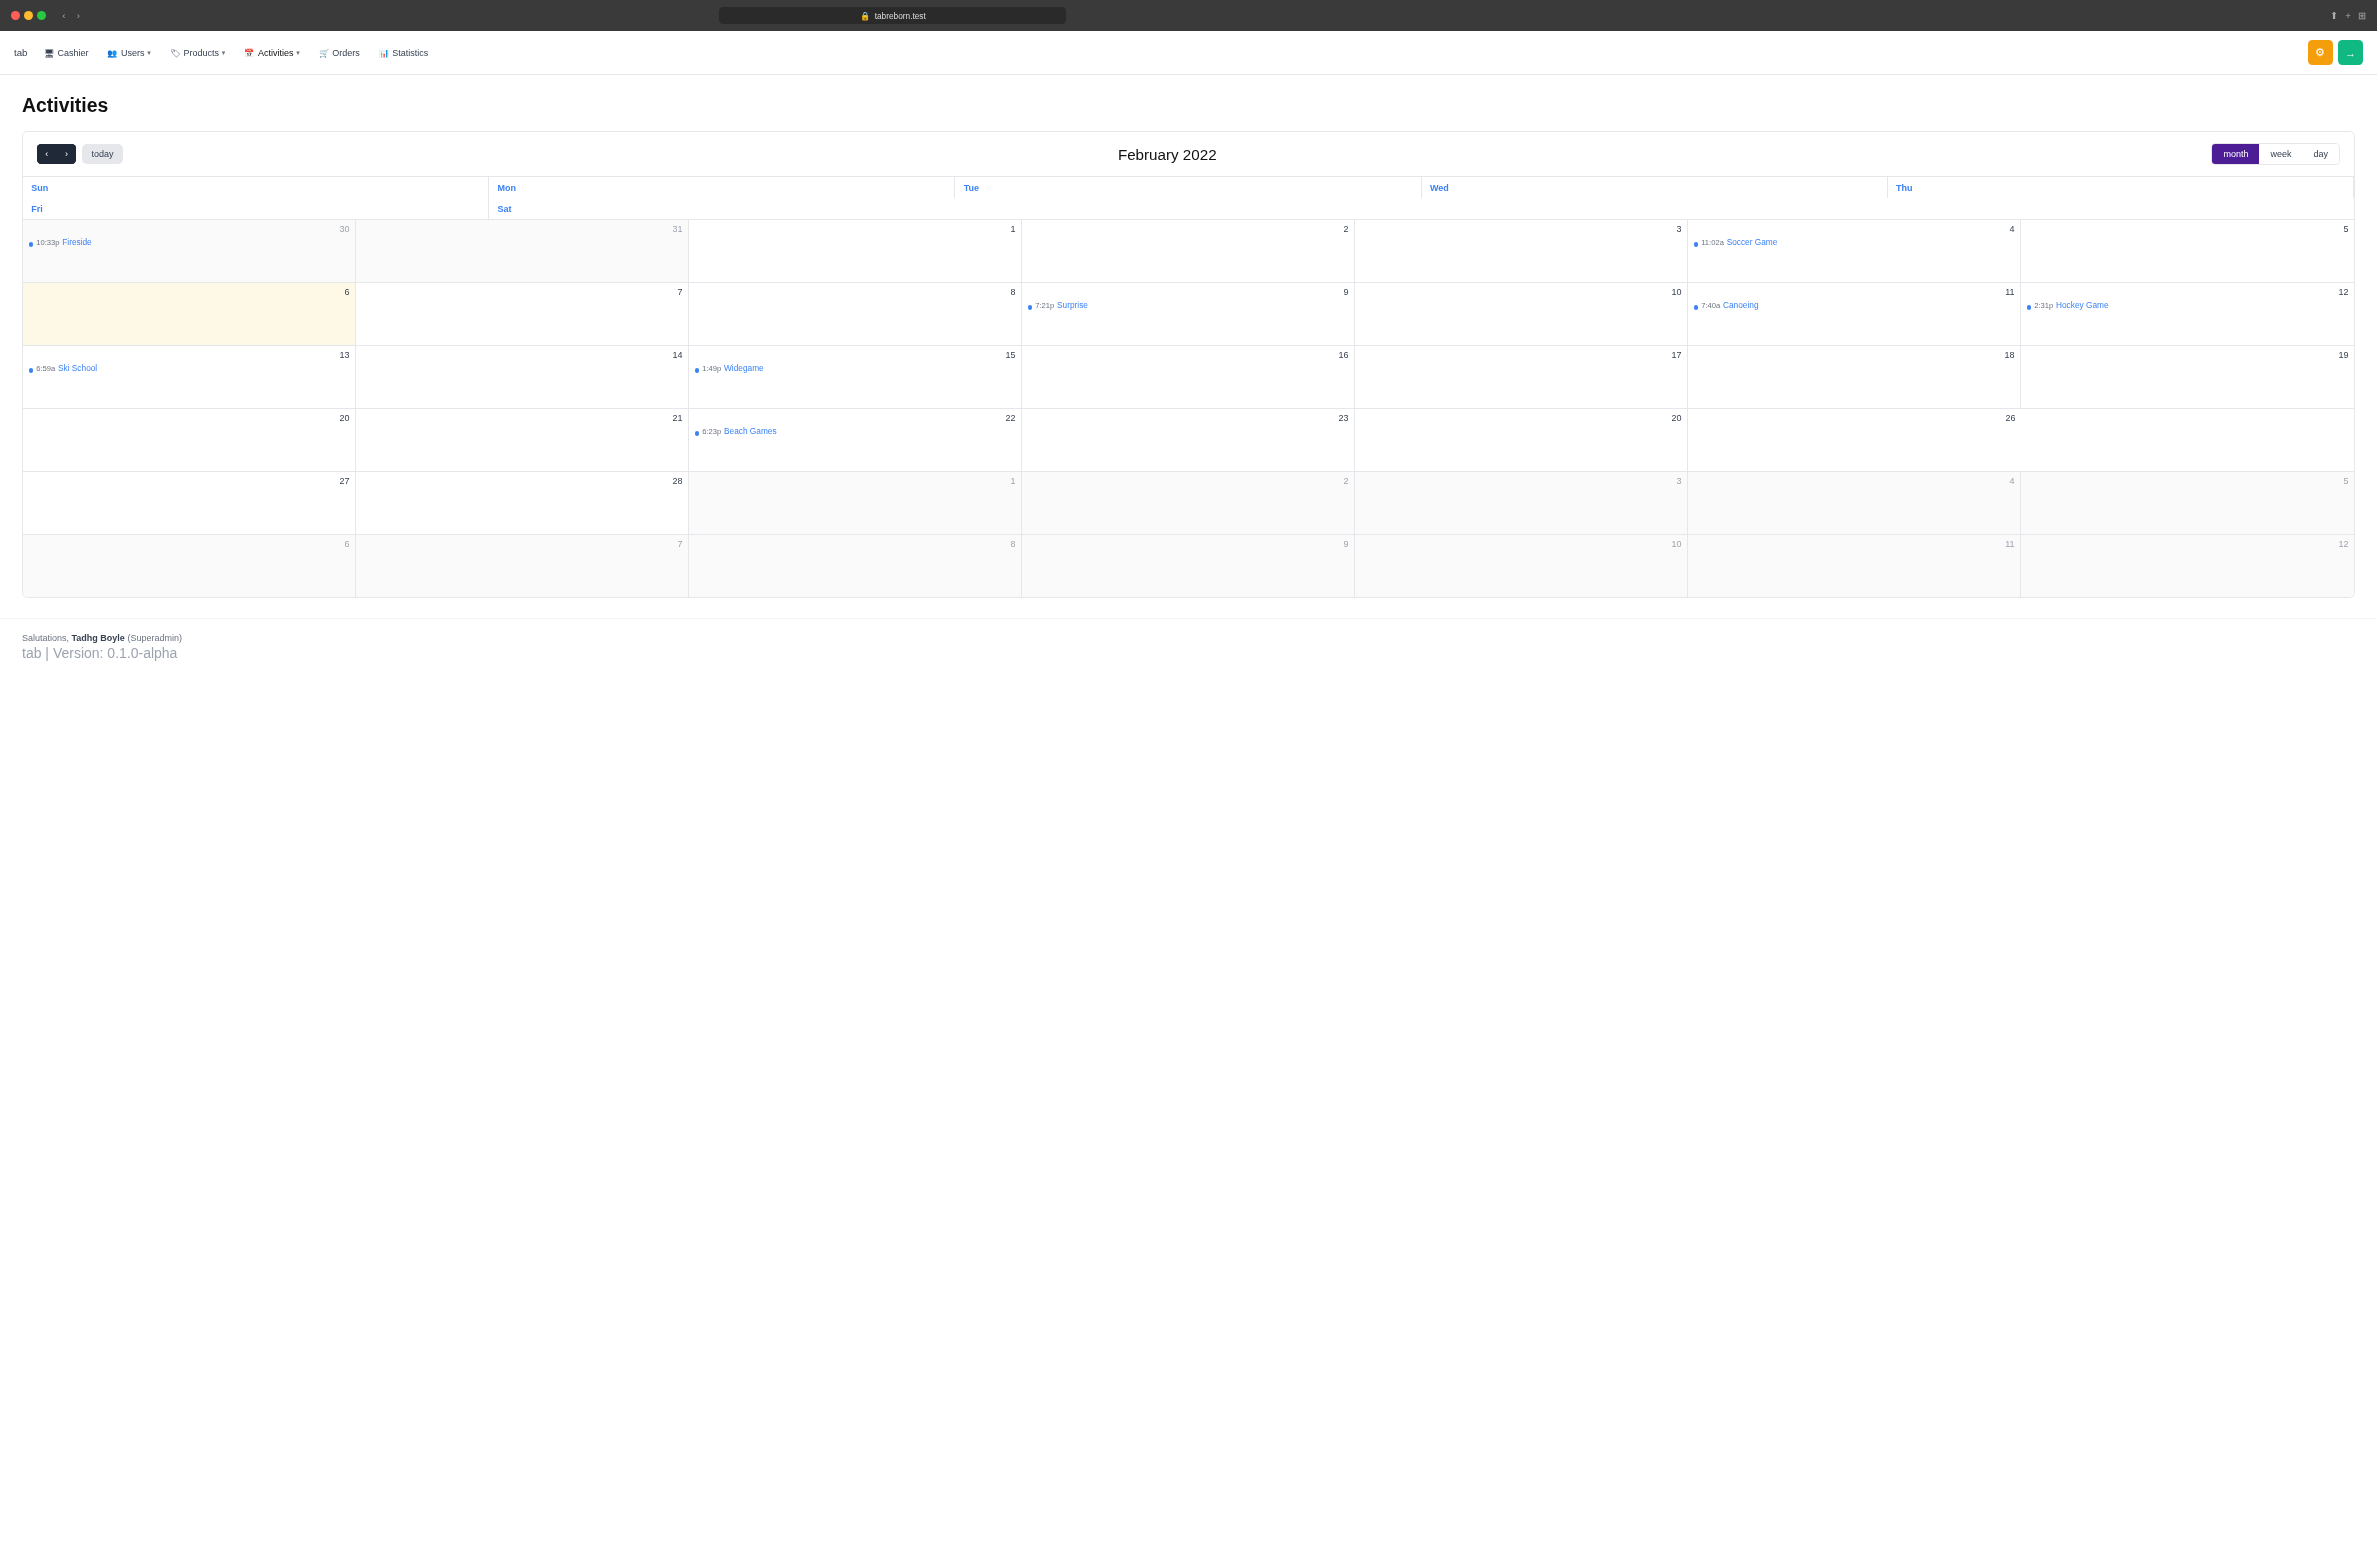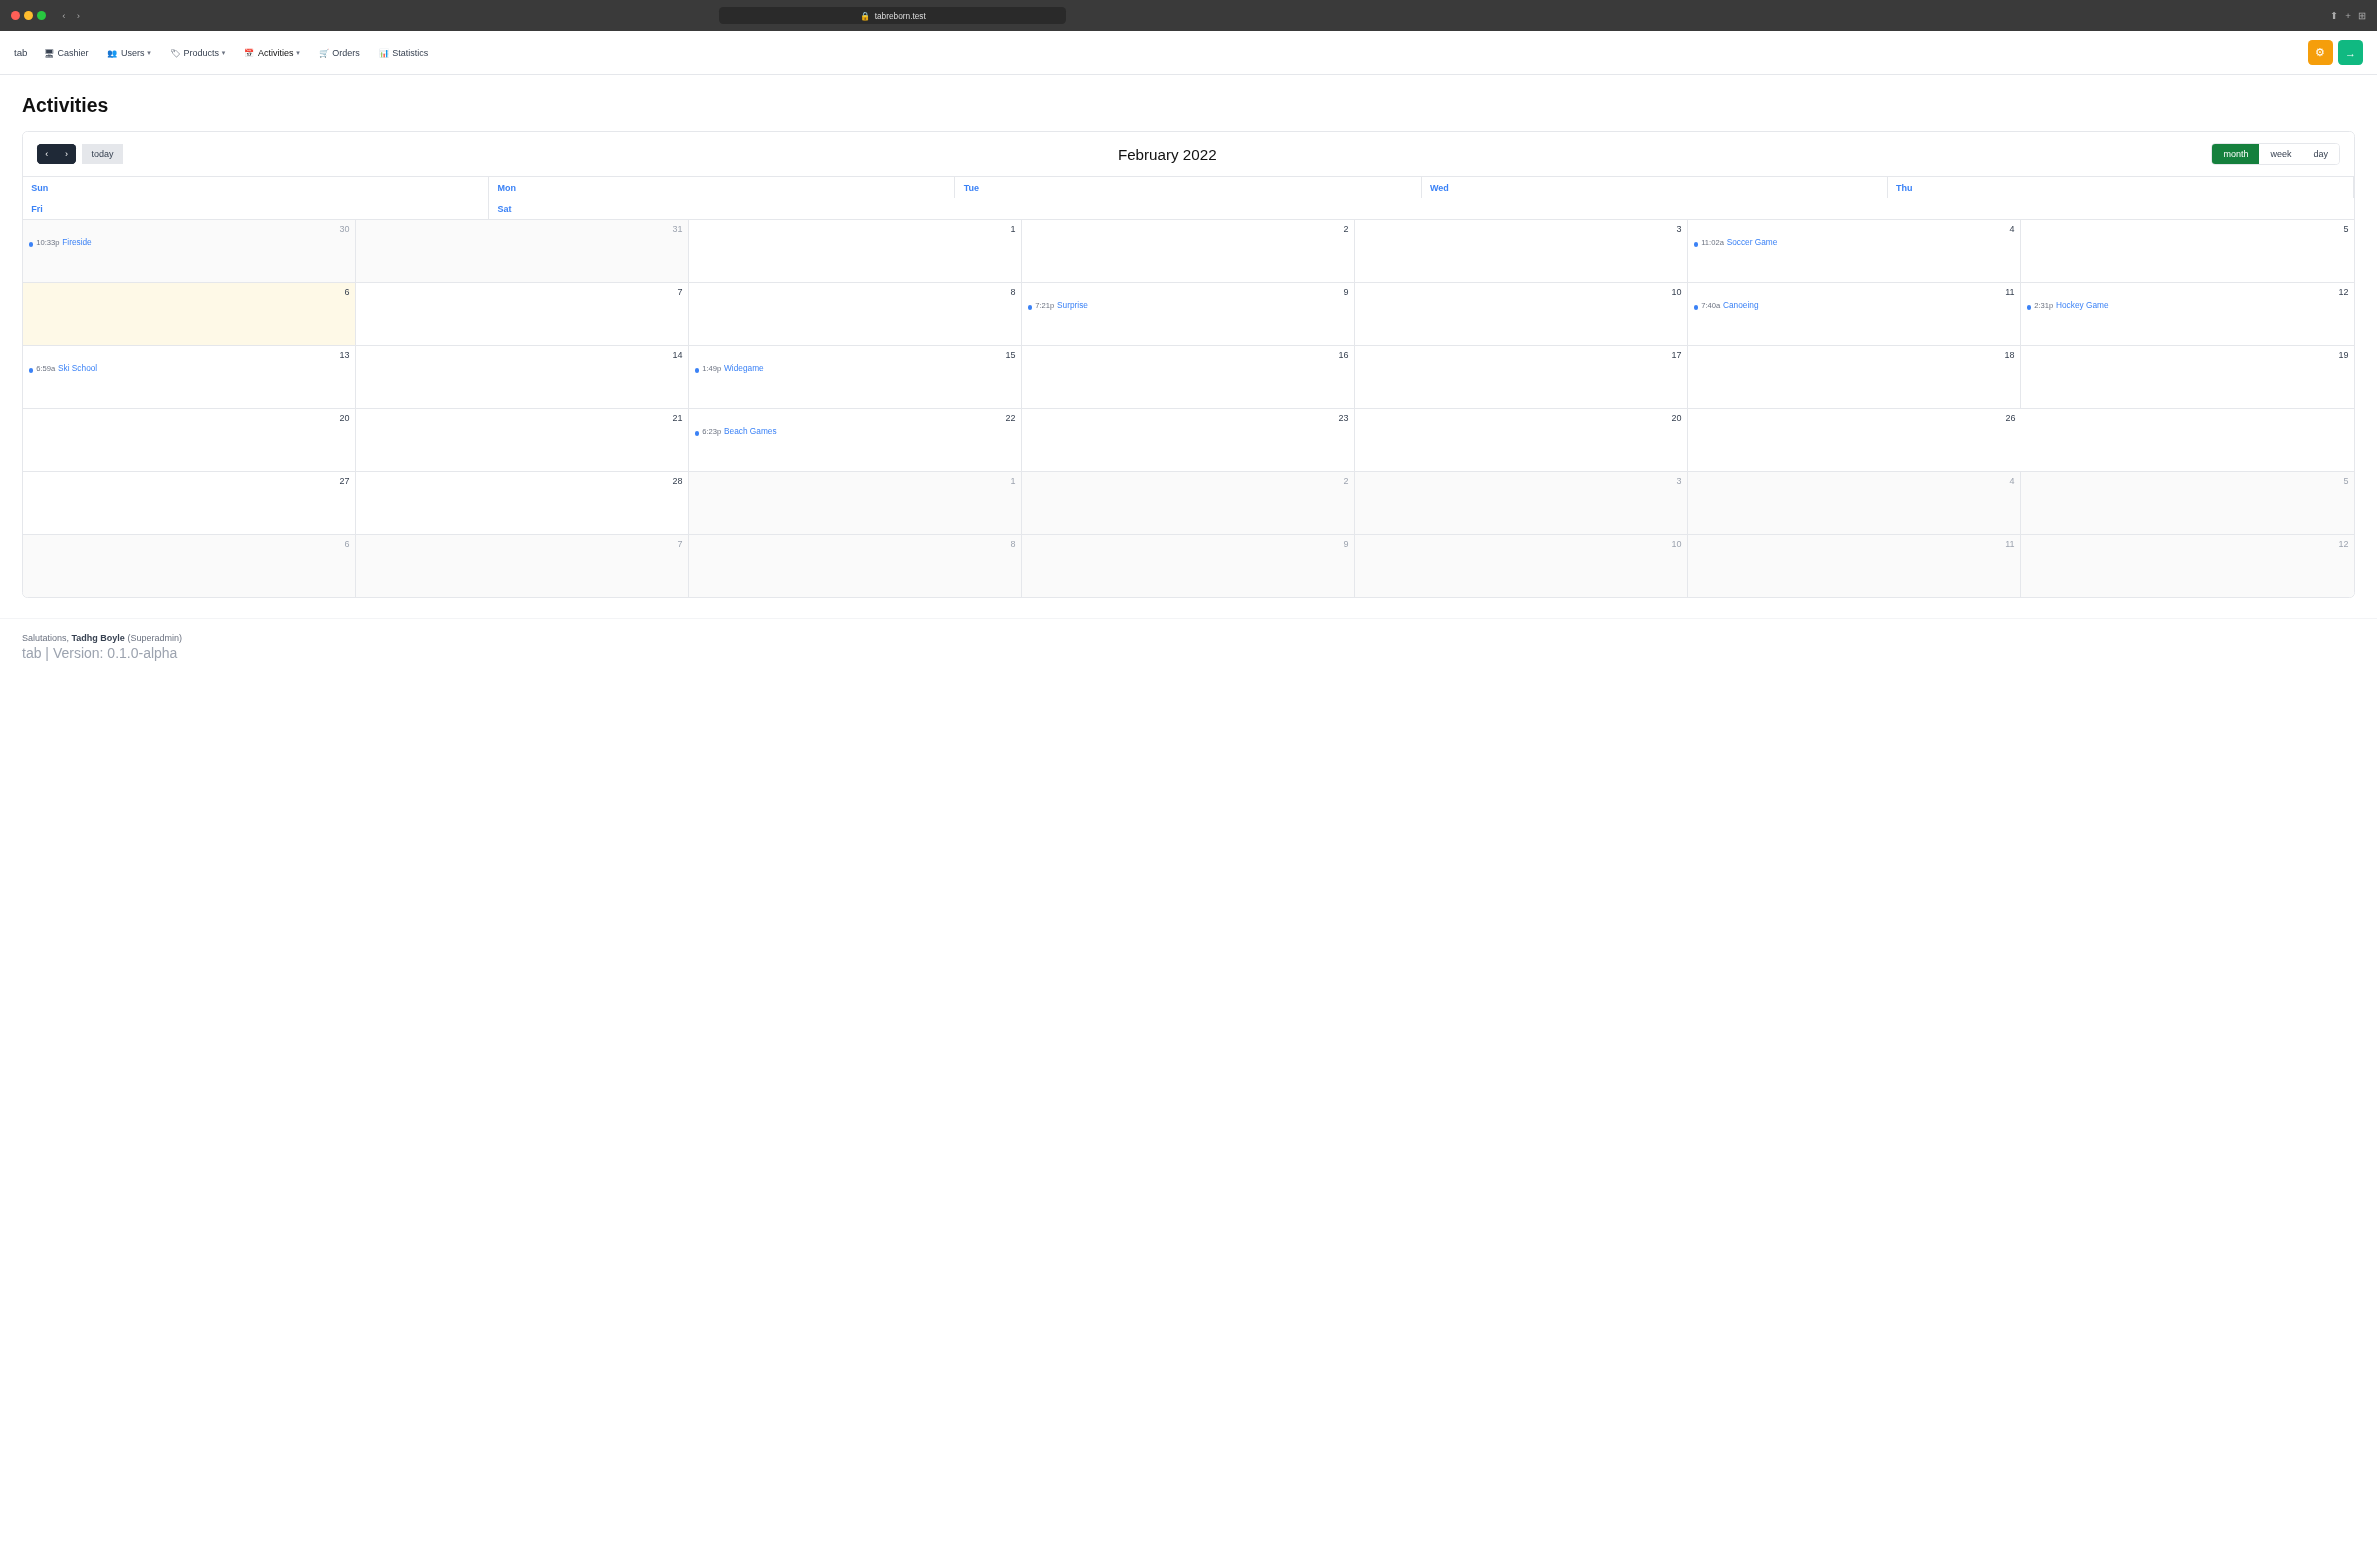--- a/index.html
+++ b/index.html
@@ -128,21 +128,21 @@
       background: #1f2937;
       border: none;
       color: #fff;
       padding: 4.9px 8.3px;
       cursor: pointer;
       font-size: 9px;
     }
     .cal-today-btn {
       background: #e5e7eb;
       border: none;
-      border-radius: 0;
+      border-radius: 5px;
       padding: 4.9px 9.7px;
       font-size: 9px;
       cursor: pointer;
       margin-left: 5.5px;
       color: #374151;
       text-align: center;
     }
     .cal-month-title {
       flex: 1;
       text-align: center;
@@ -158,21 +158,21 @@
     }
     .cal-view-btn {
       background: #fff;
       border: none;
       padding: 4.9px 11px;
       font-size: 9px;
       cursor: pointer;
       color: #374151;
     }
     .cal-view-btn.active {
-      background: #15803d;
+      background: #4c1d95;
       color: #fff;
     }
     .cal-day-header {
       display: grid;
       grid-template-columns: repeat(5, 1fr);
       border-top: 0.7px solid #e5e7eb;
     }
     .cal-day-name {
       padding: 5.5px 8.3px;
       font-size: 9px;

